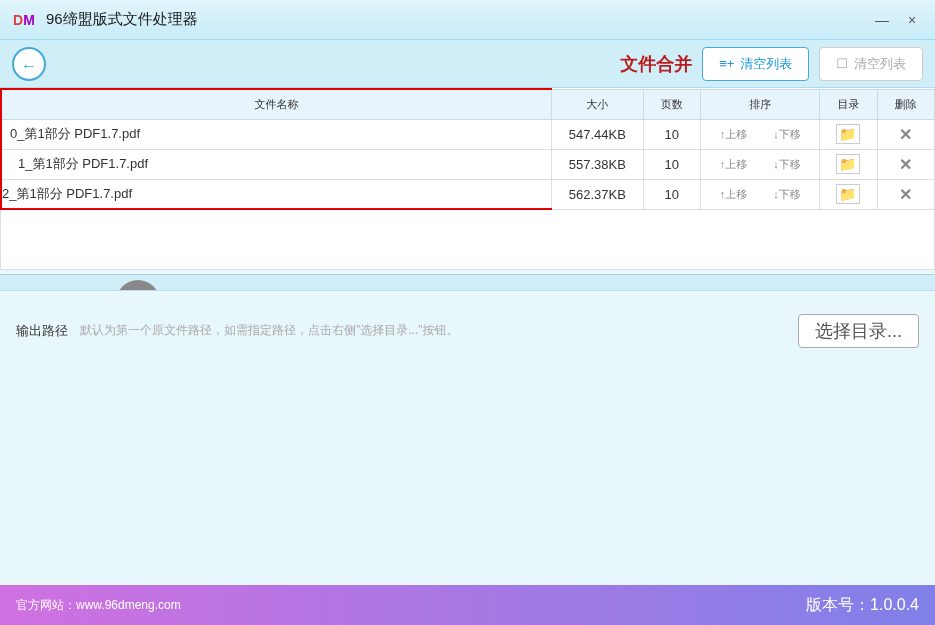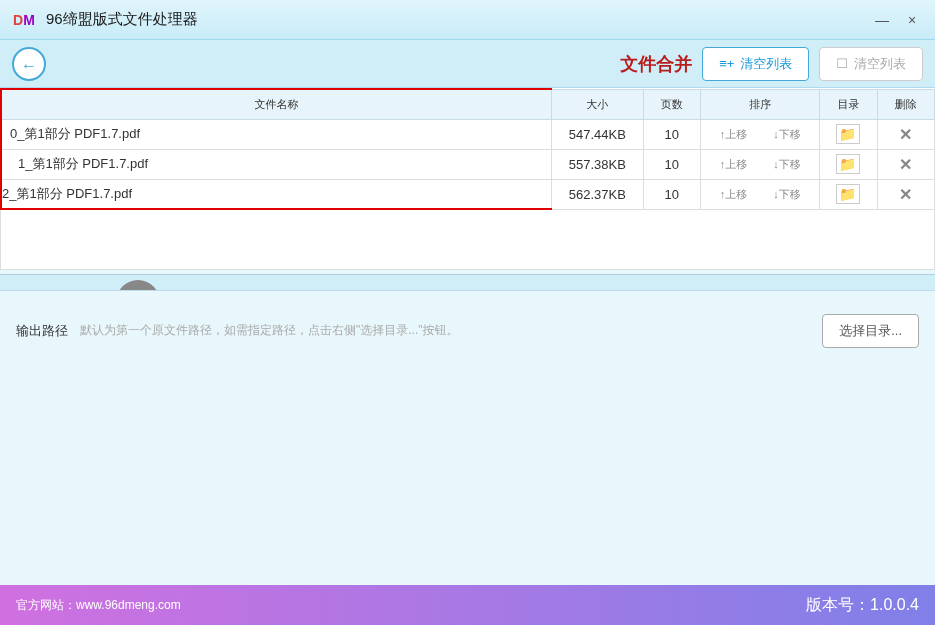--- a/index.html
+++ b/index.html
@@ -204,21 +204,21 @@
       flex: 1;
     }
     .select-dir-btn {
       height: 34px;
       padding: 0 16px;
       border: 1px solid #aaa;
       background: white;
       color: #555;
       border-radius: 4px;
       cursor: pointer;
-      font-size: 13px;
+      font-size: 18px;
       font-family: "Microsoft YaHei", sans-serif;
     }
 
     
     .execute-area {
       position: absolute;
       bottom: 80px;
       left: 0;
       right: 0;
       height: 56px;

